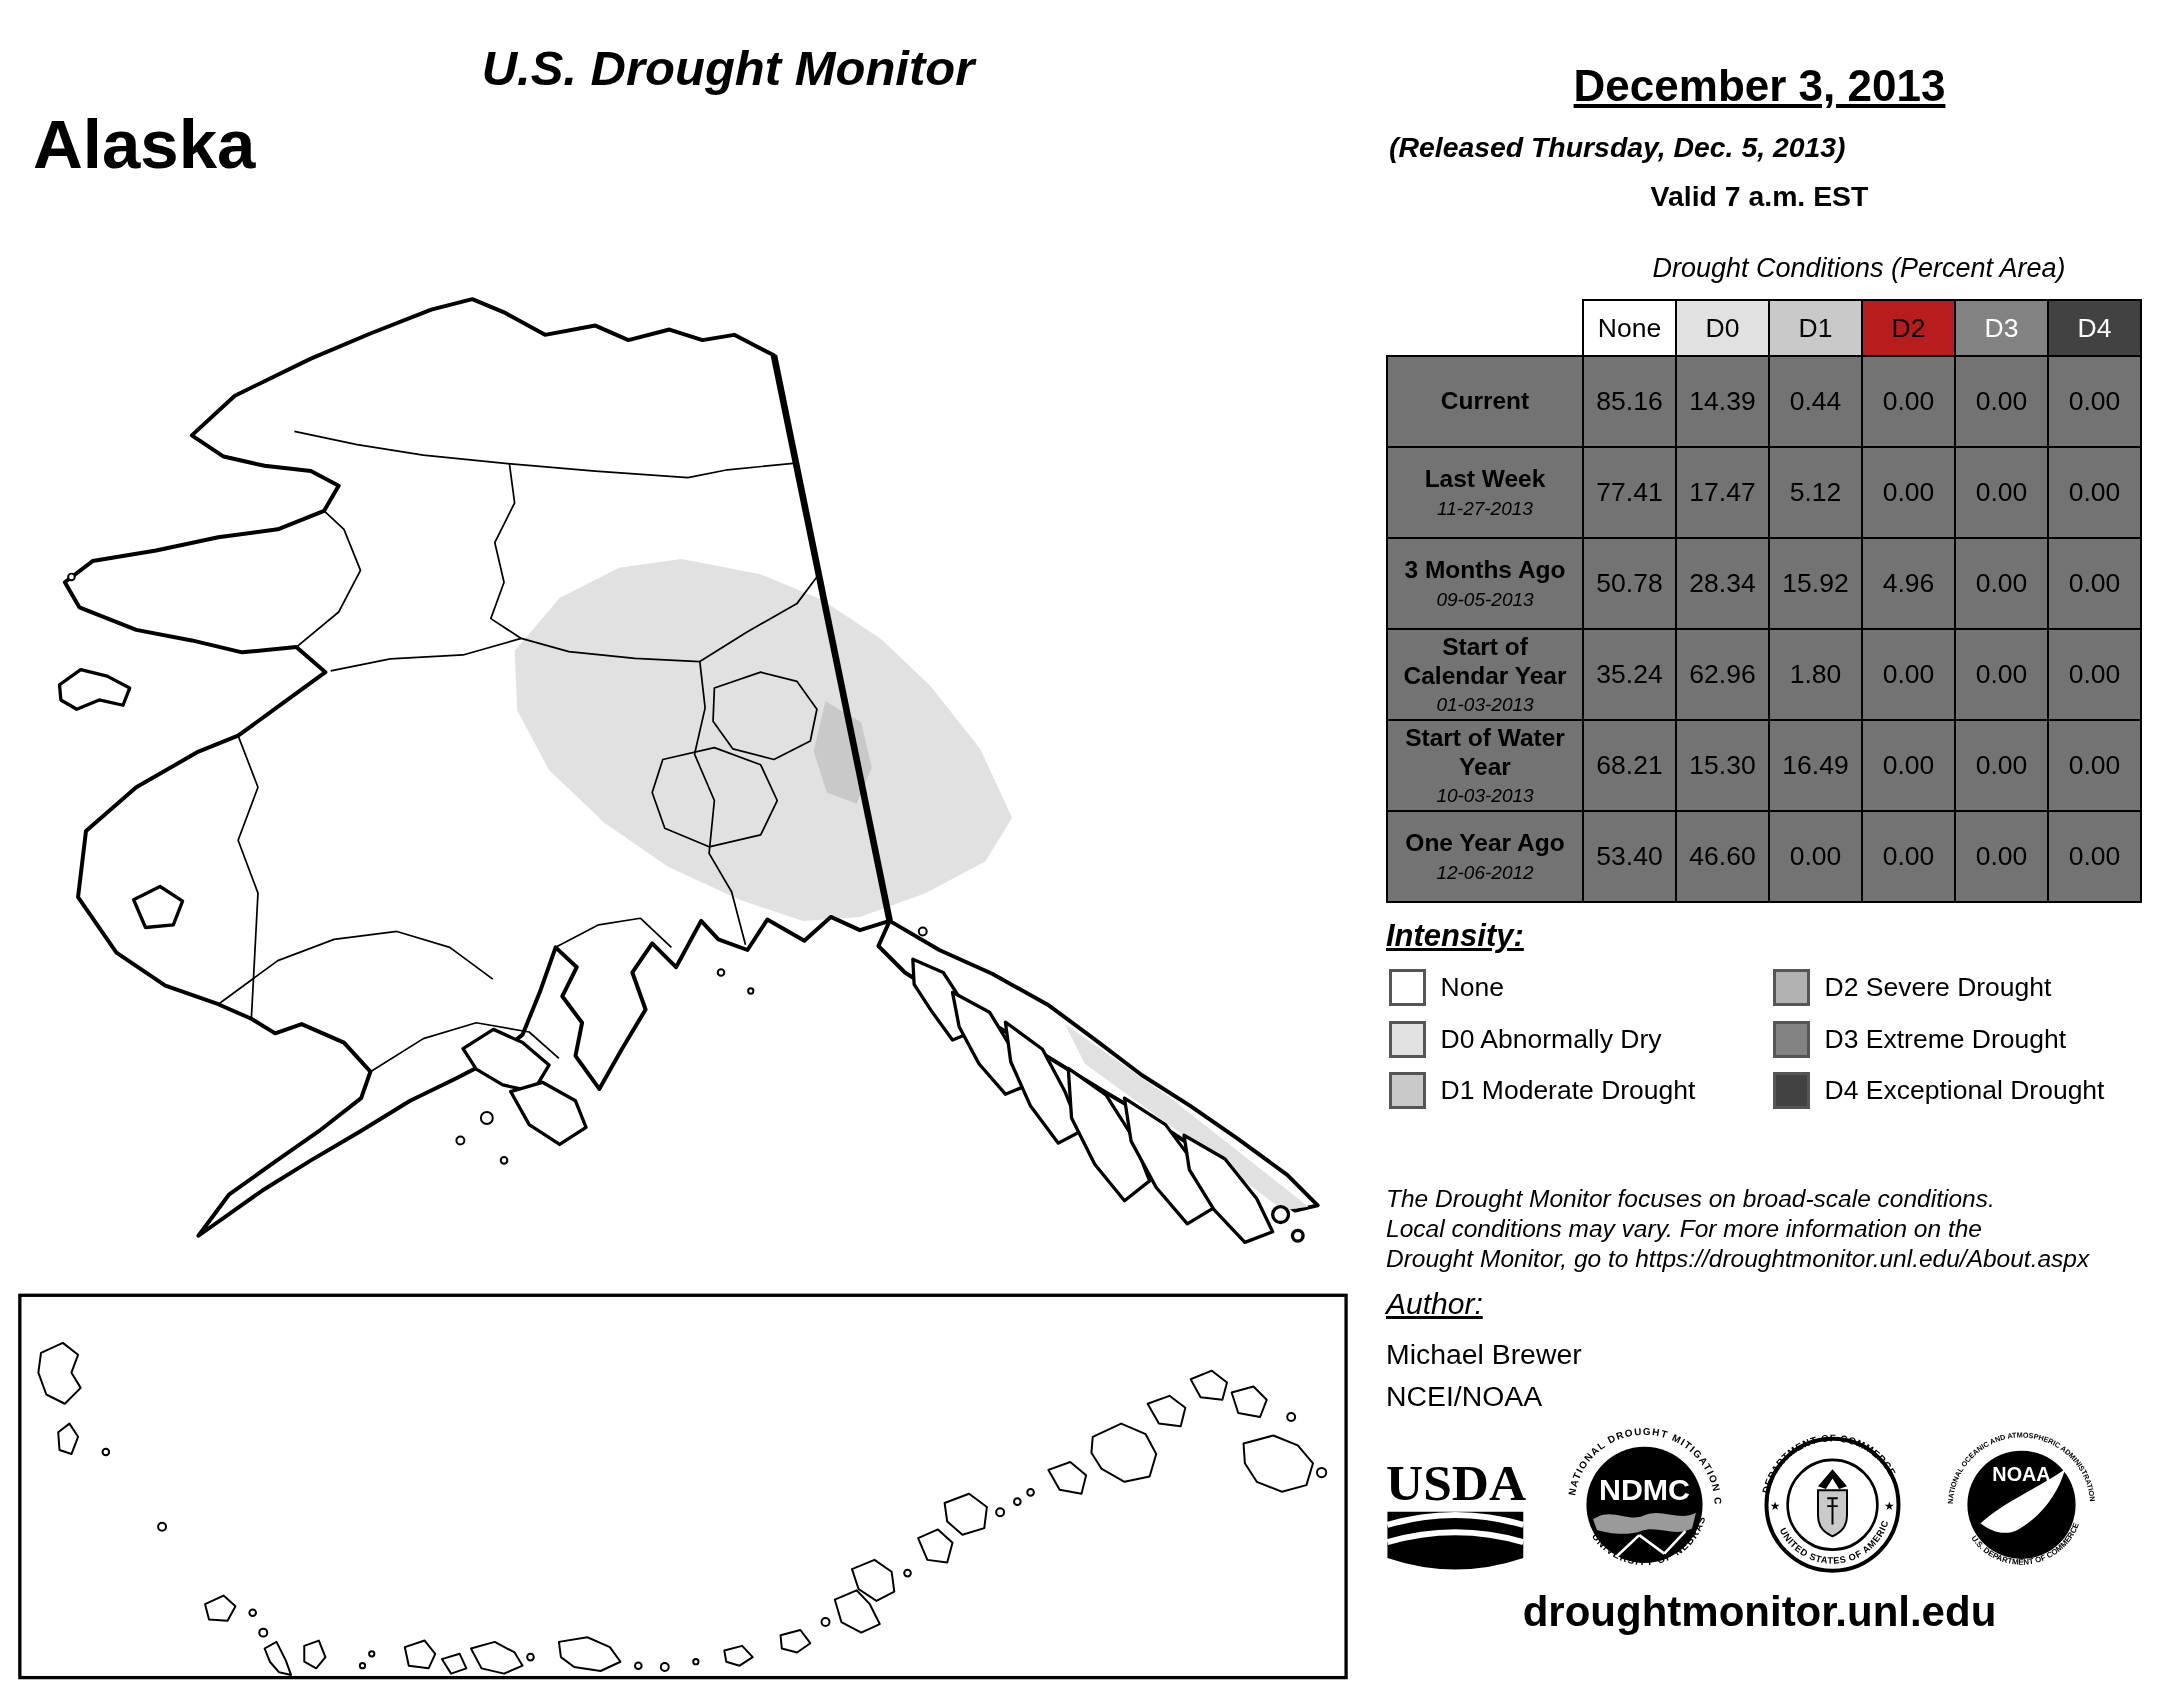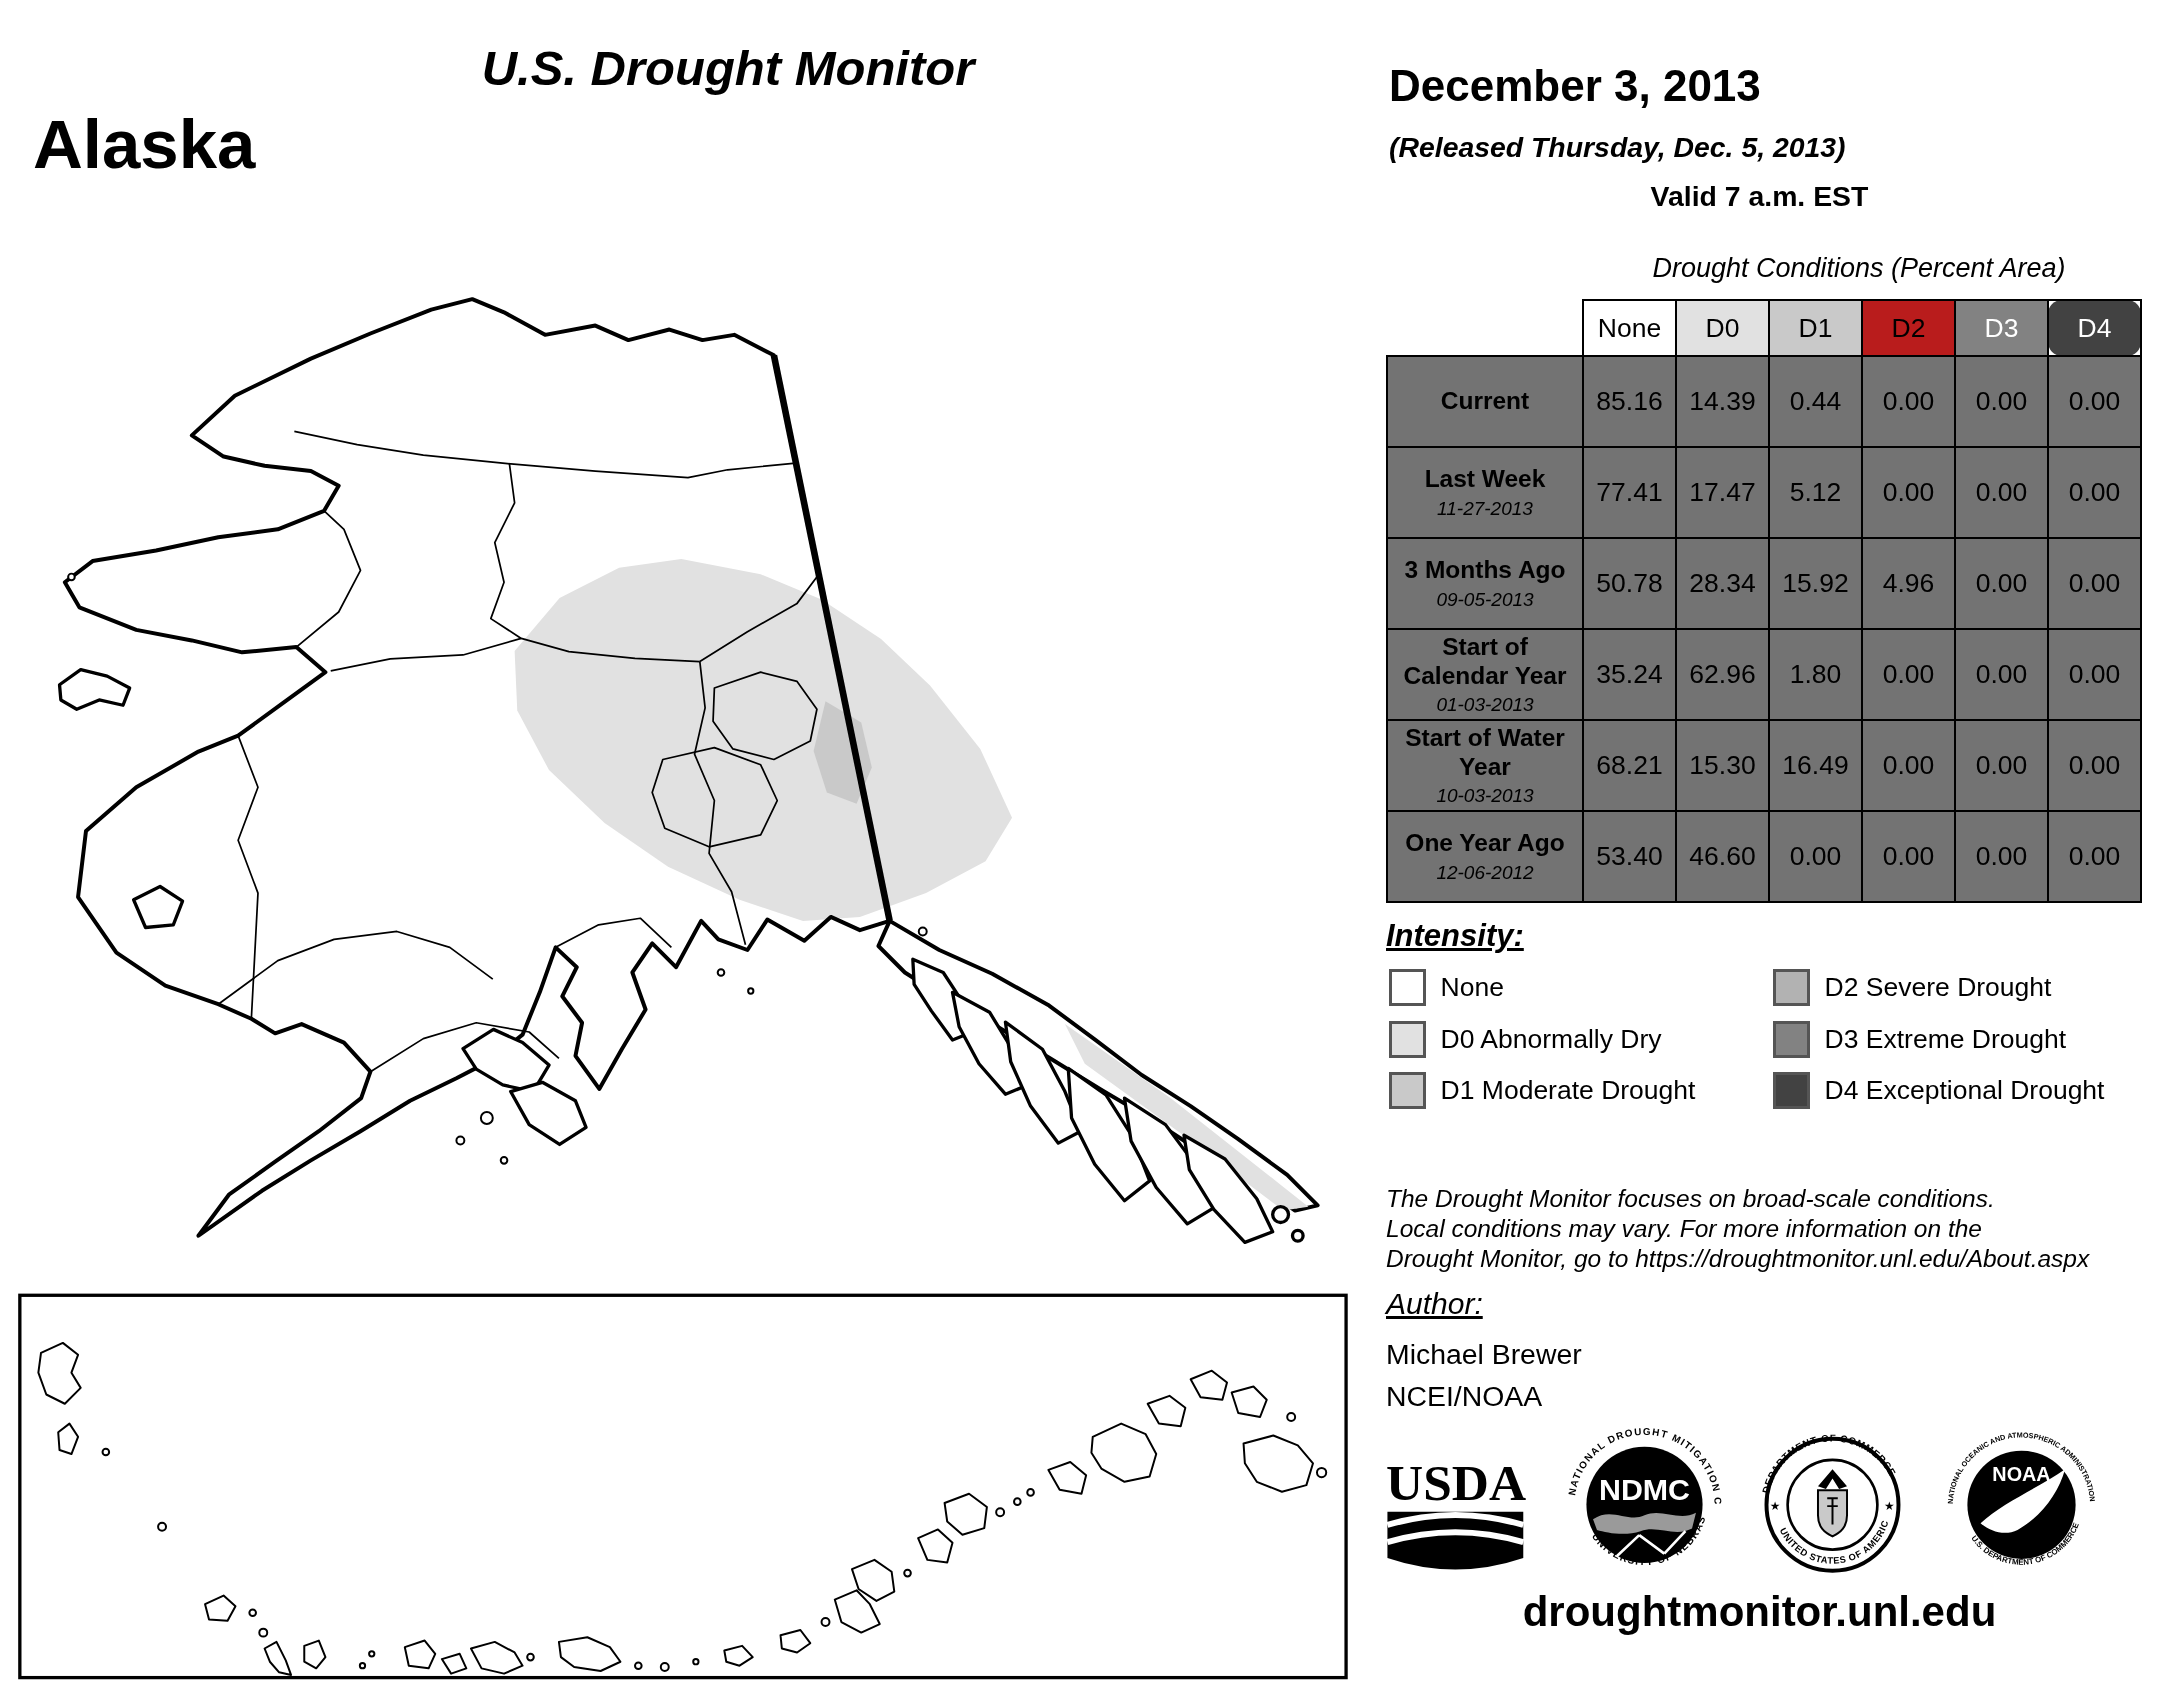--- a/index.html
+++ b/index.html
@@ -5,21 +5,21 @@
   html,body{margin:0;padding:0;background:#ffffff;}
   #stage{position:relative;width:2183px;height:1687px;background:#fff;overflow:hidden;
          font-family:"Liberation Sans", sans-serif;color:#000;}
   .abs{position:absolute;}
 
   
   .map-title{left:0;top:40px;width:1376px;text-align:center;font-size:49px;font-weight:bold;font-style:italic;padding-left:40px;}
   .map-subtitle{left:0;top:105px;width:1376px;text-align:left;font-size:69px;font-weight:bold;margin-left:33px;}
 
   
-  .rel-date{left:1389px;top:61px;width:741px;text-align:left;font-size:44px;font-weight:bold;}
+  .rel-date{left:1389px;top:61px;width:741px;text-align:center;font-size:44px;font-weight:bold;text-decoration:underline;}
   .rel-line{left:1389px;top:131px;width:741px;font-size:28.4px;font-weight:bold;font-style:italic;}
   .rel-valid{left:1389px;top:180px;width:741px;text-align:center;font-size:28.4px;font-weight:bold;}
   .tbl-title{left:1581px;top:253px;width:556px;text-align:center;font-size:27px;font-style:italic;}
 
   
   table.dm{position:absolute;left:1386px;top:299px;border-collapse:collapse;table-layout:fixed;}
   table.dm td,table.dm th{border:2.6px solid #000;padding:0;text-align:center;vertical-align:middle;
       font-size:26.5px;font-weight:normal;background:#737373;}
   table.dm .spacer{border:none;background:transparent;}
   table.dm th{height:54px;}
@@ -168,21 +168,21 @@
 
   <table class="dm">
     <tbody>
         <tr>
       <th class="spacer wlab"></th>
       <th class="wcol" style="background-color: rgb(255, 255, 255);">None</th>
       <th class="wcol" style="background-color: rgb(225, 225, 225);">D0</th>
       <th class="wcol" style="background-color: rgb(201, 201, 201);">D1</th>
       <th class="wcol" style="background-color: #b91c1c;">D2</th>
       <th class="wcol lt" style="background-color: rgb(130, 130, 130);">D3</th>
-      <th class="wcol lt" style="background-color: rgb(66, 66, 66); border-radius: 14px;">D4</th>
+      <th class="wcol lt" style="background-color: rgb(66, 66, 66);">D4</th>
     </tr>
     <tr>
       <td class="wlab">
             <div class="rowlab">Current</div>
           </td>
       <td>85.16</td>
       <td>14.39</td>
       <td>0.44</td>
       <td>0.00</td>
       <td>0.00</td>

